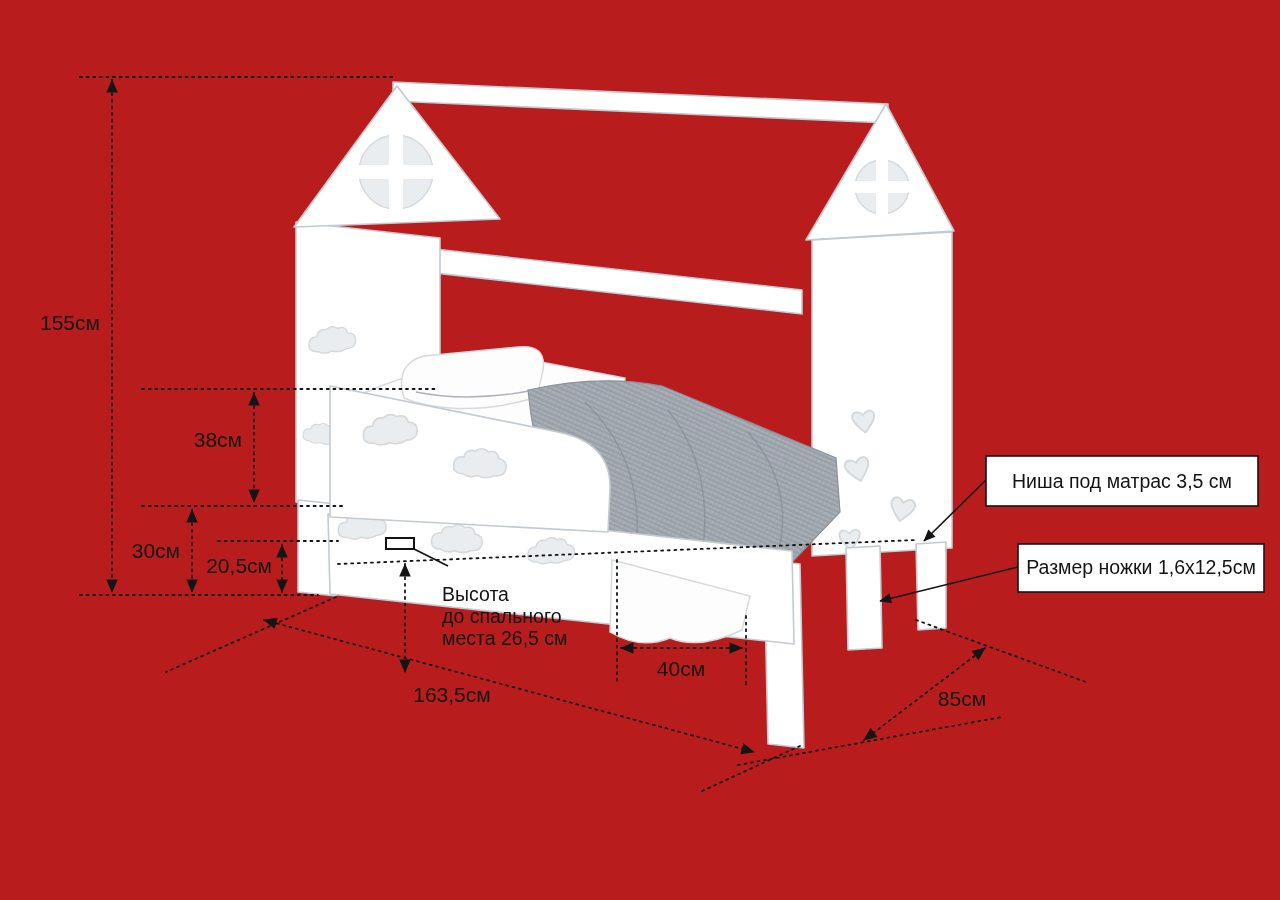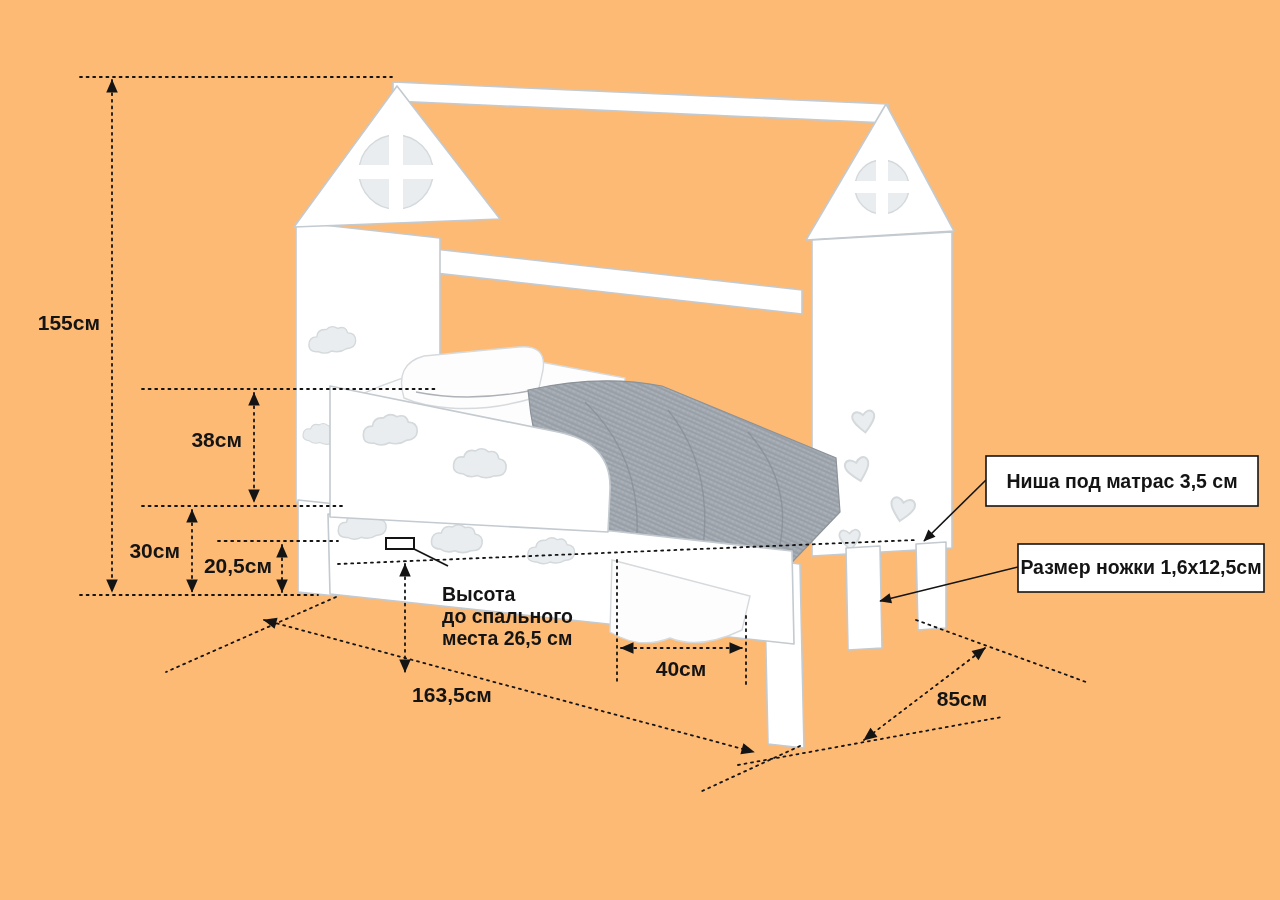--- a/index.html
+++ b/index.html
@@ -1,22 +1,21 @@
 <!DOCTYPE html>
 <html><head>
 <meta charset="utf-8">
 <style>
   html,body{margin:0;padding:0;background:#ffffff;}
   .stage{
     position:relative;
     width:1280px;height:900px;
-    background:#fdba74;
+    background:#b91c1c;
     overflow:hidden;
     font-family:"Liberation Sans", sans-serif;
-    font-weight:bold;
   }
   svg{display:block;}
   
   .dot{stroke:#141414;stroke-width:1.8;stroke-dasharray:2 4.6;fill:none;stroke-linecap:round;}
   .dim{stroke:#141414;stroke-width:1.8;stroke-dasharray:2 4.6;fill:none;stroke-linecap:round;}
   .solid{stroke:#141414;stroke-width:1.6;fill:none;}
   
   .wood{fill:#ffffff;stroke:#c3cad0;stroke-width:1.6;stroke-linejoin:round;}
   .cutout{fill:#e9edef;stroke:#d4d9dc;stroke-width:1.4;}
   .bar{fill:#ffffff;stroke:none;}

